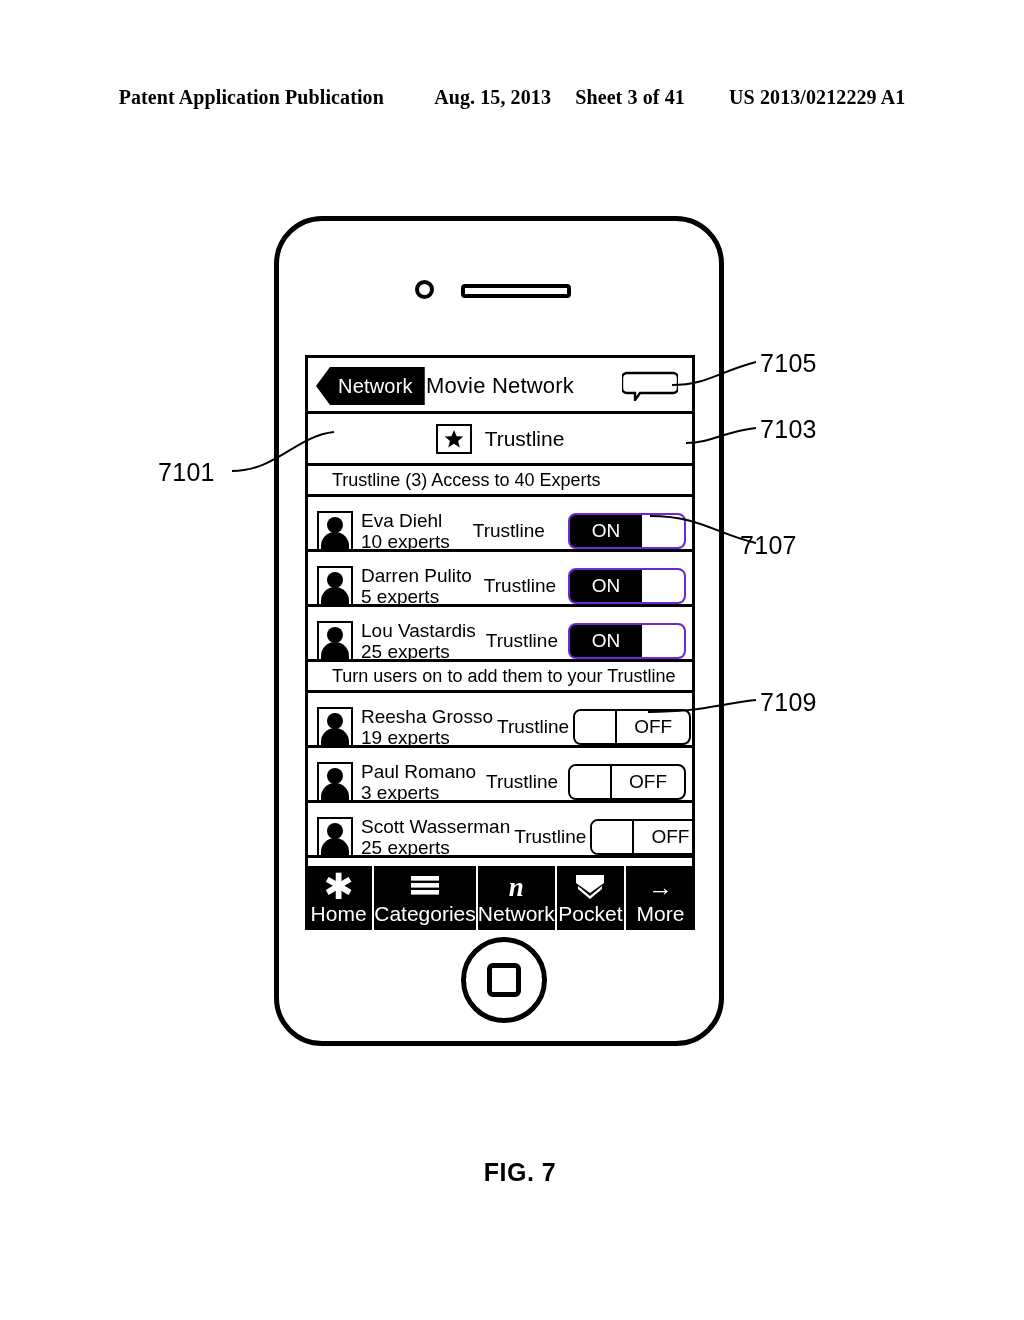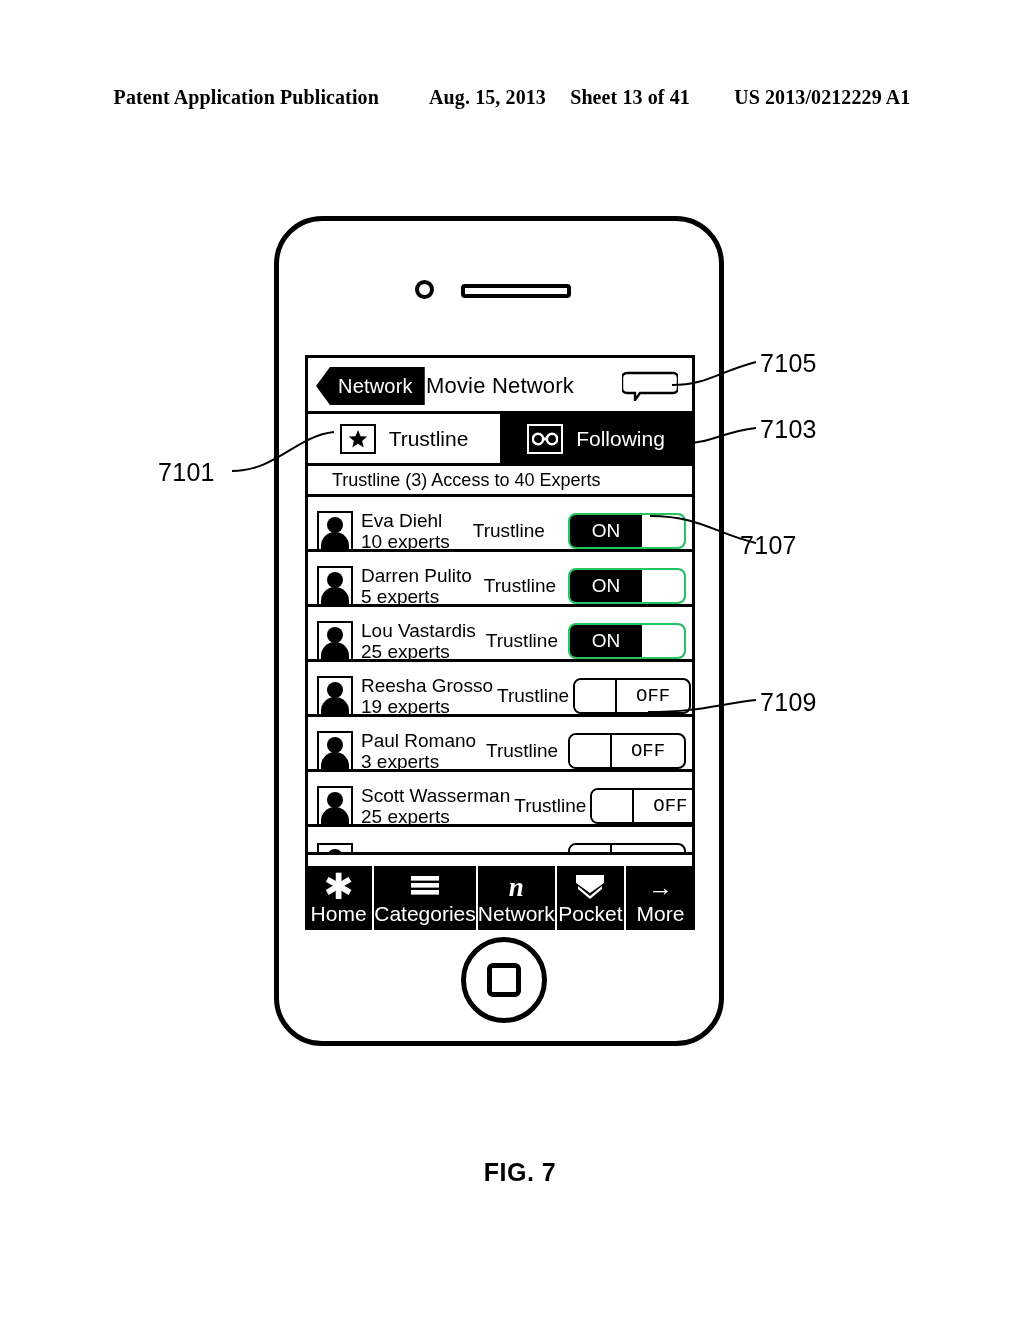--- a/index.html
+++ b/index.html
@@ -261,36 +261,36 @@
     width: 118px;
     height: 36px;
     border-radius: 8px;
     box-sizing: border-box;
     position: relative;
     display: flex;
     align-items: center;
   }
   .toggle.on {
     background: #000;
-    border: 2px solid #22c55e;
+    border: 2px solid #6d28d9;
     justify-content: flex-start;
   }
   .toggle.off {
     background: #fff;
     border: 2px solid #000;
     justify-content: flex-end;
   }
   .toggle .txt {
     font-size: 19px;
     width: 72px;
     text-align: center;
     z-index: 2;
   }
   .toggle.on .txt { color: #fff; }
-  .toggle.off .txt { color: #000; font-family: Liberation Mono, monospace; }
+  .toggle.off .txt { color: #000; }
   .toggle .knob {
     position: absolute;
     top: 0;
     width: 42px;
     height: 32px;
     background: #fff;
     box-sizing: border-box;
   }
   .toggle.on .knob {
     right: 0;
@@ -368,21 +368,21 @@
   }
 </style>
 </head>
 <body>
 
 <div class="pub-header">
   <span class="seg">Patent Application Publication</span>
   <span class="gap-xl"></span>
   <span class="seg">Aug. 15, 2013</span>
   <span class="gap-md"></span>
-  <span class="seg">Sheet 13 of 41</span>
+  <span class="seg">Sheet 3 of 41</span>
   <span class="gap-lg"></span>
   <span class="seg">US 2013/0212229 A1</span>
 </div>
 
 <div class="phone">
 
   <div class="camera"></div>
   <div class="speaker"></div>
 
   <div class="screen">
@@ -401,30 +401,20 @@
 
     <div class="tabbar">
       <div class="tab inactive">
         <span class="tab-icon-box">
           <svg width="20" height="20" viewBox="0 0 20 20">
             <polygon points="10,1 12.6,7.2 19.2,7.6 14.1,11.9 15.8,18.4 10,14.7 4.2,18.4 5.9,11.9 0.8,7.6 7.4,7.2" fill="currentColor"></polygon>
           </svg>
         </span>
         <span>Trustline</span>
       </div>
-      <div class="tab active">
-        <span class="tab-icon-box">
-          <svg width="26" height="14" viewBox="0 0 26 14">
-            <circle cx="6" cy="7" r="5.2" fill="none" stroke="currentColor" stroke-width="2.6"></circle>
-            <circle cx="20" cy="7" r="5.2" fill="none" stroke="currentColor" stroke-width="2.6"></circle>
-            <rect x="10.5" y="5.6" width="5" height="2.8" fill="currentColor"></rect>
-          </svg>
-        </span>
-        <span>Following</span>
-      </div>
     </div>
 
     <div class="section-head">Trustline (3) Access to 40 Experts</div>
 
     <div class="list">
 
       <div class="row">
         <div class="avatar">
           <div class="head"></div>
             <div class="body"></div>
@@ -465,20 +455,21 @@
           <span class="nm">Lou Vastardis</span>
           <span class="ex">25 experts</span>
         </div>
         <div class="tl-label">Trustline</div>
         <div class="toggle on">
           <span class="txt">ON</span>
           <span class="knob"></span>
         </div>
       </div>
 
+      <div class="section-head">Turn users on to add them to your Trustline</div>
 
       <div class="row">
         <div class="avatar">
           <div class="head"></div>
             <div class="body"></div>
         </div>
         <div class="person">
           <span class="nm">Reesha Grosso</span>
           <span class="ex">19 experts</span>
         </div>

